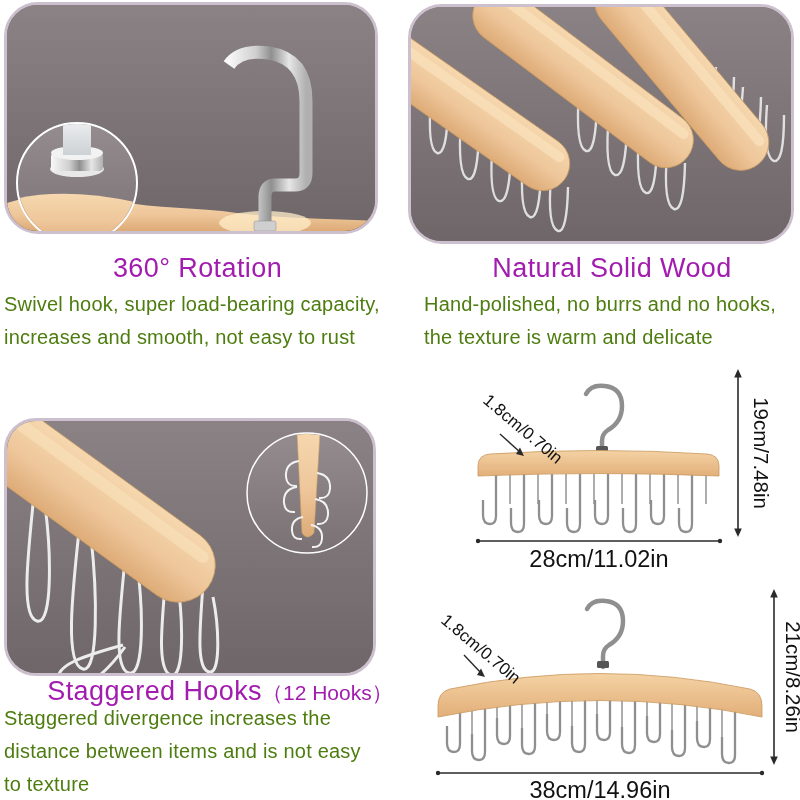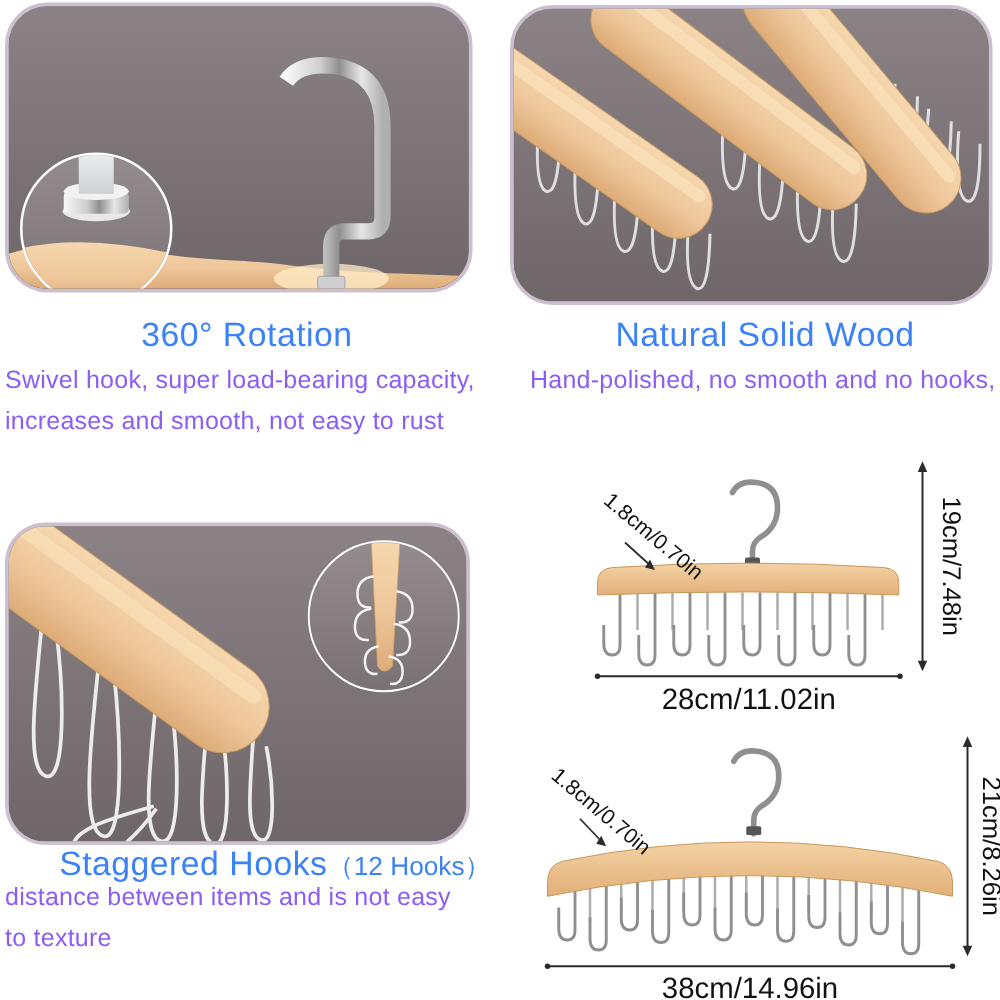--- a/index.html
+++ b/index.html
@@ -4,27 +4,27 @@
 <style>
   html,body{margin:0;padding:0;background:#ffffff;}
   #canvas{position:relative;width:800px;height:800px;background:#ffffff;overflow:hidden;
           font-family:"Liberation Sans",sans-serif;color:#141414;}
   .photo{position:absolute;margin:0;padding:0;border:3px solid #cdc0ce;box-sizing:border-box;
          overflow:hidden;background:#7e7578;}
   .photo svg{display:block;width:100%;height:100%;}
   #photo-rotation{left:4px;top:2px;width:374px;height:232px;border-radius:34px;}
   #photo-wood{left:408px;top:4px;width:386px;height:240px;border-radius:34px;}
   #photo-staggered{left:4px;top:418px;width:372px;height:258px;border-radius:32px;}
-  .title{position:absolute;font-size:27px;font-weight:400;letter-spacing:.4px;color:#3b82f6;
+  .title{position:absolute;font-size:27px;font-weight:400;letter-spacing:.4px;color:#a21caf;
          text-align:center;white-space:nowrap;}
   #title-rotation{left:0;width:395px;top:253px;}
   #title-wood{left:416px;width:392px;top:253px;}
   #title-staggered{left:0;width:440px;top:676px;}
   #title-staggered .sub{font-size:21px;letter-spacing:0;margin-top:12px;}
-  .desc{position:absolute;font-size:20px;line-height:33px;color:#8b5cf6;letter-spacing:.2px;}
+  .desc{position:absolute;font-size:20px;line-height:33px;color:#4d7c0f;letter-spacing:.2px;}
   #desc-rotation{left:4px;top:288px;width:418px;}
   #desc-wood{left:424px;top:288px;width:376px;}
   #desc-staggered{left:4px;top:702px;width:420px;}
   #diagram{position:absolute;left:420px;top:360px;width:380px;height:440px;overflow:visible;}
   #diagram text{font-family:"Liberation Sans",sans-serif;fill:#111111;}
   .dim-label{font-size:20.5px;}
   .dim-label-big{font-size:23.5px;}
   .dim-label-small{font-size:17px;}
 </style>
 </head>
@@ -153,27 +153,29 @@
   </figure>
 
   <div class="title" id="title-rotation">360° Rotation</div>
   <div class="desc" id="desc-rotation">
     <div>Swivel hook, super load-bearing capacity,</div>
     <div>increases and smooth, not easy to rust</div>
   </div>
 
   <div class="title" id="title-wood">Natural Solid Wood</div>
   <div class="desc" id="desc-wood">
-    <div>Hand-polished, no smooth and no hooks,</div>
+    <div>Hand-polished, no burrs and no hooks,</div>
+    <div>the texture is warm and delicate</div>
   </div>
 
   <div class="title" id="title-staggered">
     <span>Staggered Hooks</span><span class="sub">（12 Hooks）</span>
   </div>
   <div class="desc" id="desc-staggered">
+    <div>Staggered divergence increases the</div>
     <div>distance between items and is not easy</div>
     <div>to texture</div>
   </div>
 
   <svg id="diagram" viewBox="0 0 380 440">
 
     <g>
       <path d="M182,92 L182,81 Q182,74 188,70 Q202,62 202,46 Q202,28 185,26 Q171,24 166,34" fill="none" stroke="#8f8f8f" stroke-width="4.5" stroke-linecap="round"></path>
       <rect x="176" y="86" width="12" height="7" rx="1.5" fill="#555555"></rect>
       <g fill="none" stroke="#adadad" stroke-width="2">

